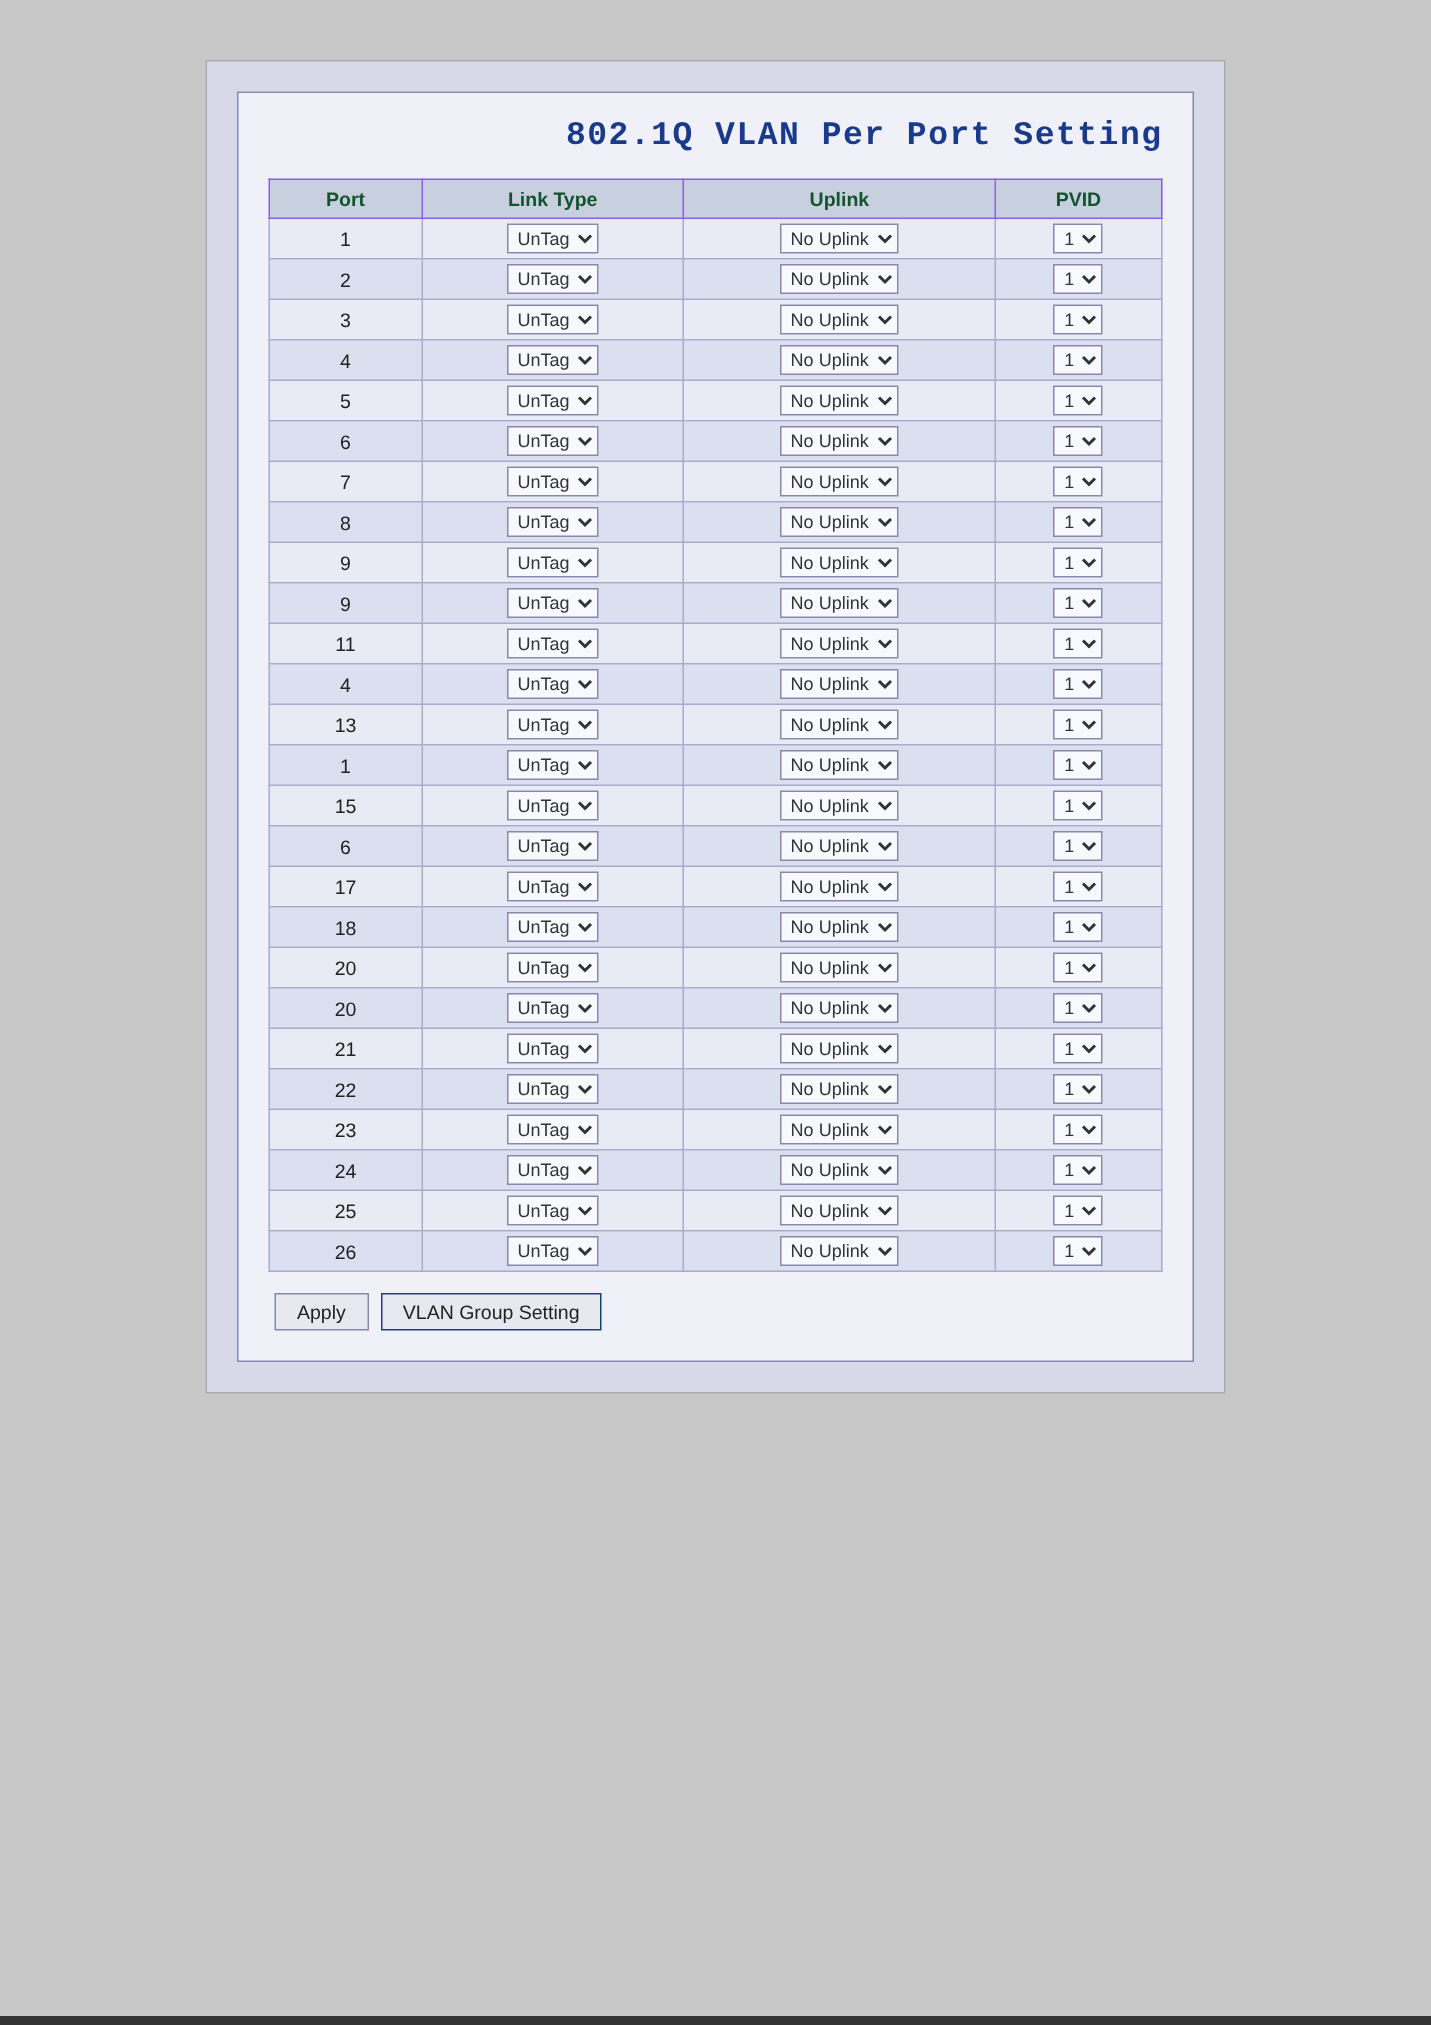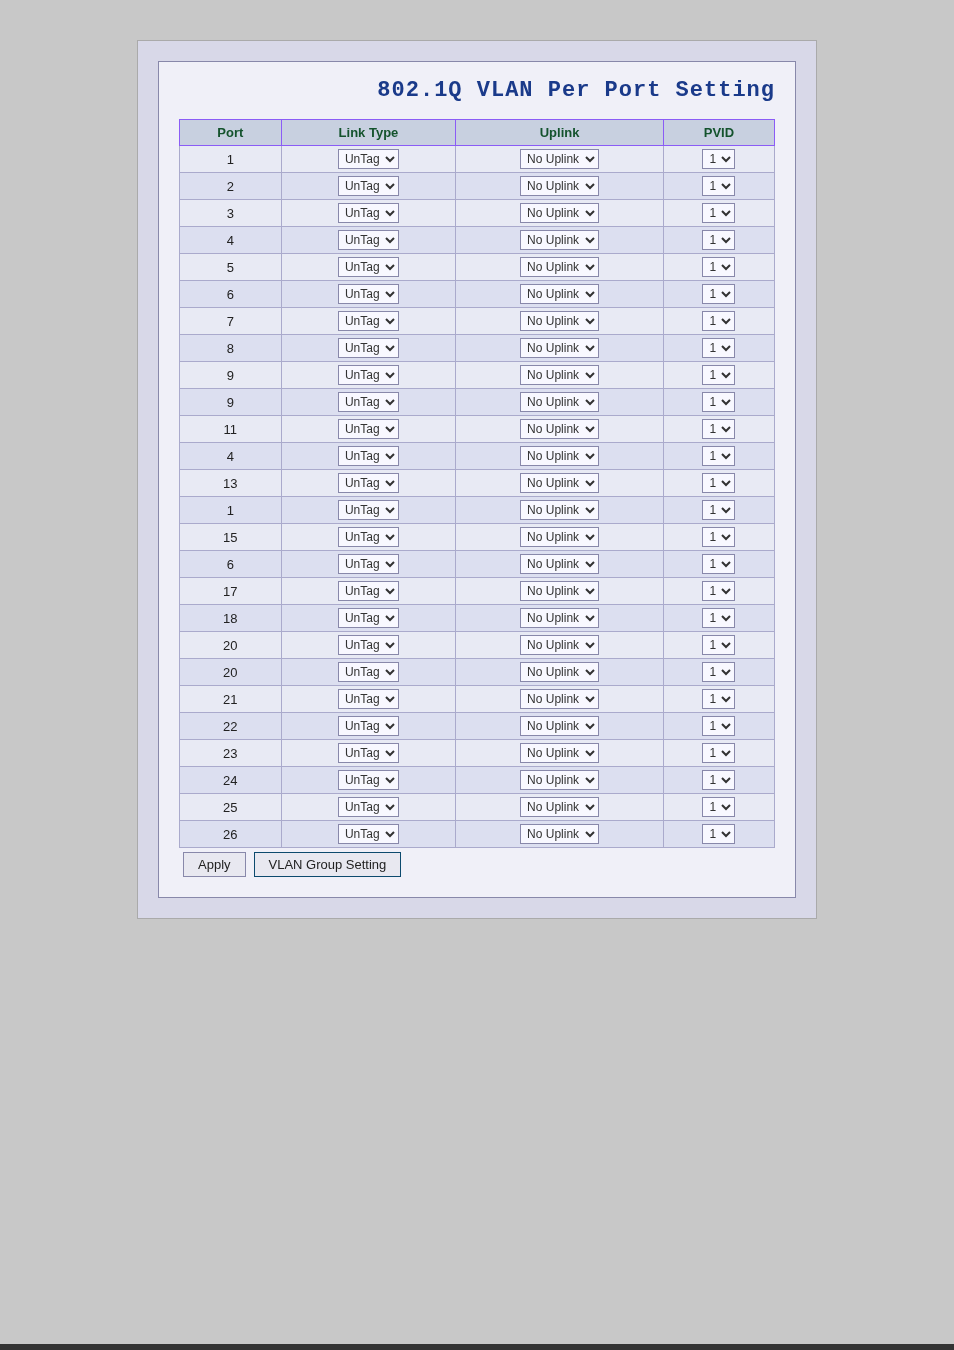--- a/index.html
+++ b/index.html
@@ -64,21 +64,21 @@
       border: 1px solid #8888aa;
       color: #333;
       font-size: 12px;
       padding: 1px 2px;
       cursor: pointer;
     }
     .footer-row {
       display: flex;
       align-items: flex-end;
       gap: 8px;
-      margin-top: 4px;
+      margin-top: 14px;
       padding-left: 4px;
     }
     .apply-btn {
       background: #e8e8f0;
       border: 1px solid #8888aa;
       padding: 4px 14px;
       font-size: 13px;
       cursor: pointer;
       color: #222;
     }

